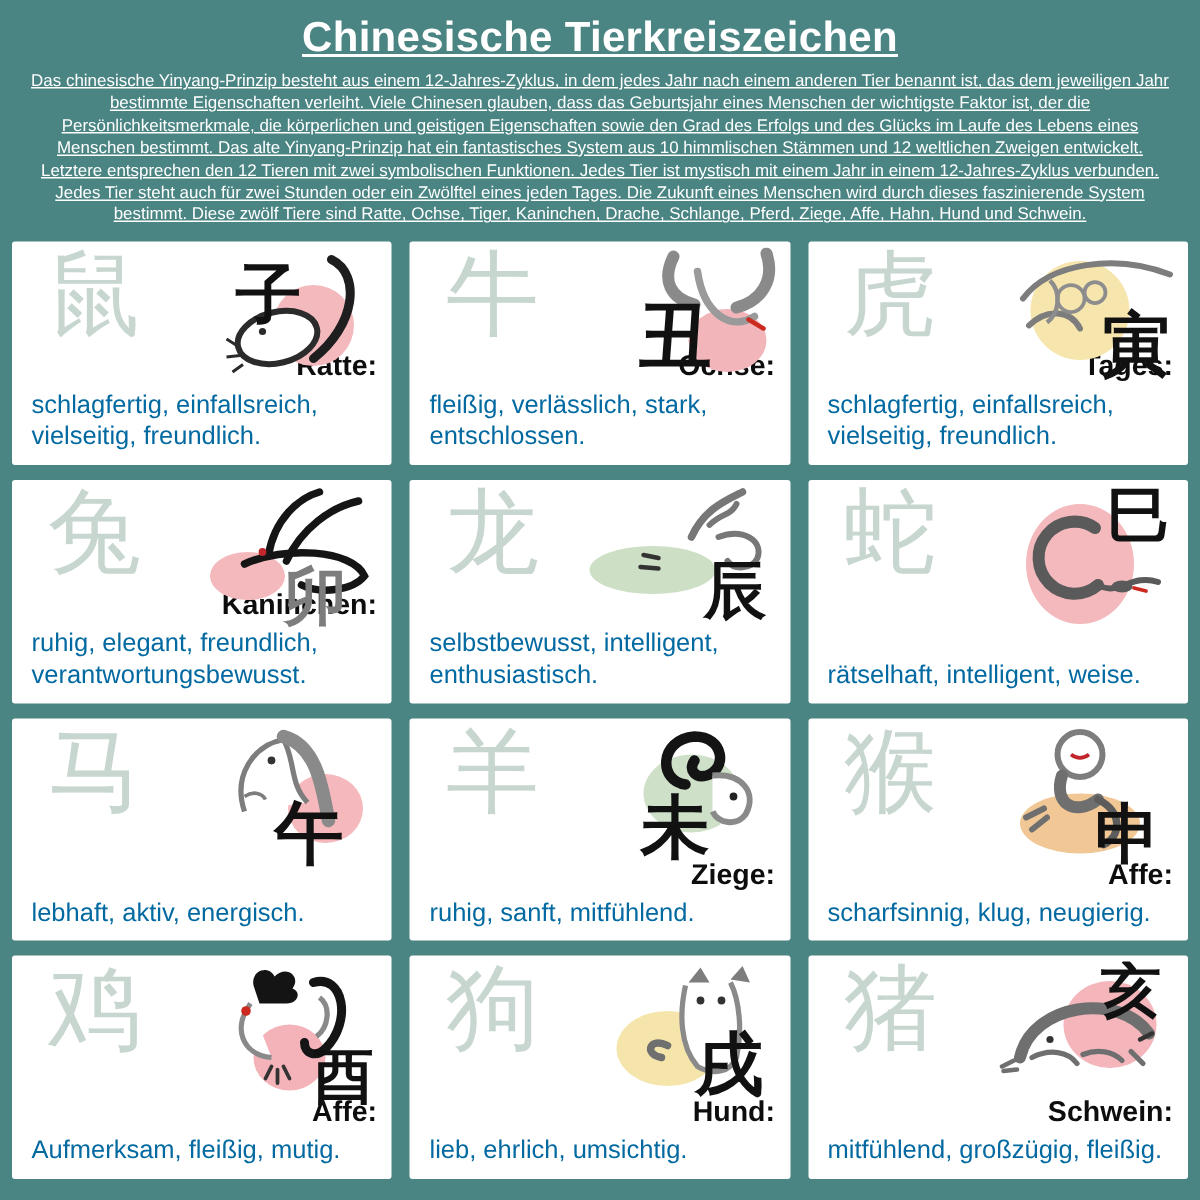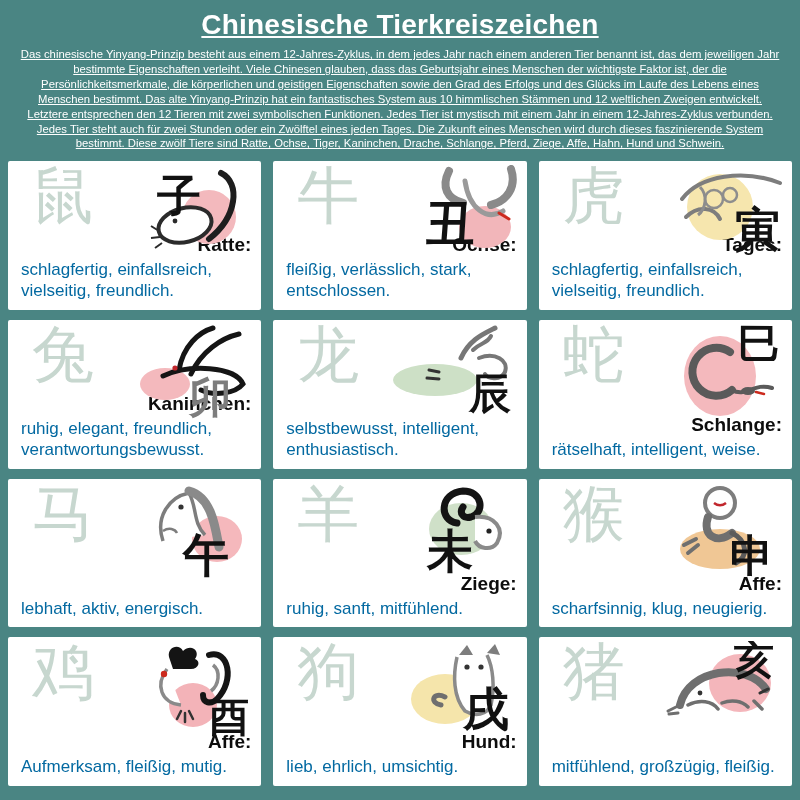--- a/index.html
+++ b/index.html
@@ -120,21 +120,20 @@
   <div class="card">
     <div class="zodiac-char">蛇</div>
     <svg class="art" viewBox="0 0 140 100">
       <ellipse cx="72" cy="52" rx="36" ry="40" fill="#f4b9bd"></ellipse>
       <path d="M82,28 A24,24 0 1 0 84,66" fill="none" stroke="#5a5a5a" stroke-width="8" stroke-linecap="round"></path>
       <path d="M84,66 C98,74 106,58 124,64" fill="none" stroke="#5a5a5a" stroke-width="4" stroke-linecap="round"></path>
       <ellipse cx="100" cy="67" rx="7" ry="4" fill="#5a5a5a"></ellipse>
       <path d="M108,68 l8,2" stroke="#cc2a1e" stroke-width="2.5" stroke-linecap="round"></path>
       <text x="90" y="34" font-size="42" class="branch" fill="#111111">巳</text>
     </svg>
-    <div class="card-name">Schlange:</div>
     <p class="card-traits">rätselhaft, intelligent, weise.</p>
   </div>
 
   <div class="card">
     <div class="zodiac-char">马</div>
     <svg class="art" viewBox="0 0 140 100">
       <ellipse cx="100" cy="56" rx="25" ry="23" fill="#f5b8bc"></ellipse>
       <path d="M46,58 C38,34 52,14 72,10 C80,24 76,40 88,52" fill="#fff" stroke="#7d7d7d" stroke-width="3.5" stroke-linejoin="round"></path>
       <path d="M72,8 C94,14 98,42 102,64" fill="none" stroke="#8a8a8a" stroke-width="9" stroke-linecap="round"></path>
       <circle cx="64" cy="24" r="2.6" fill="#333"></circle>
@@ -208,16 +207,17 @@
     <div class="zodiac-char">猪</div>
     <svg class="art" viewBox="0 0 140 100">
       <ellipse cx="92" cy="42" rx="31" ry="29" fill="#f4b6bb"></ellipse>
       <path d="M32,64 C40,28 98,20 118,48" fill="none" stroke="#6f6f6f" stroke-width="8" stroke-linecap="round"></path>
       <path d="M28,66 l-8,4 M30,72 l-9,1" stroke="#6f6f6f" stroke-width="3" stroke-linecap="round"></path>
       <path d="M40,64 C52,58 64,60 70,68 M74,62 C84,58 94,60 100,66 M106,60 l8,8" fill="none" stroke="#6f6f6f" stroke-width="3.5" stroke-linecap="round"></path>
       <circle cx="52" cy="52" r="2.4" fill="#333"></circle>
       <path d="M112,52 l8,-4" stroke="#333" stroke-width="3" stroke-linecap="round"></path>
       <text x="86" y="32" font-size="40" class="branch" fill="#111111">亥</text>
     </svg>
+    <div class="card-name">Schwein:</div>
     <p class="card-traits">mitfühlend, großzügig, fleißig.</p>
   </div>
 
 </div>
 
 </body></html>

